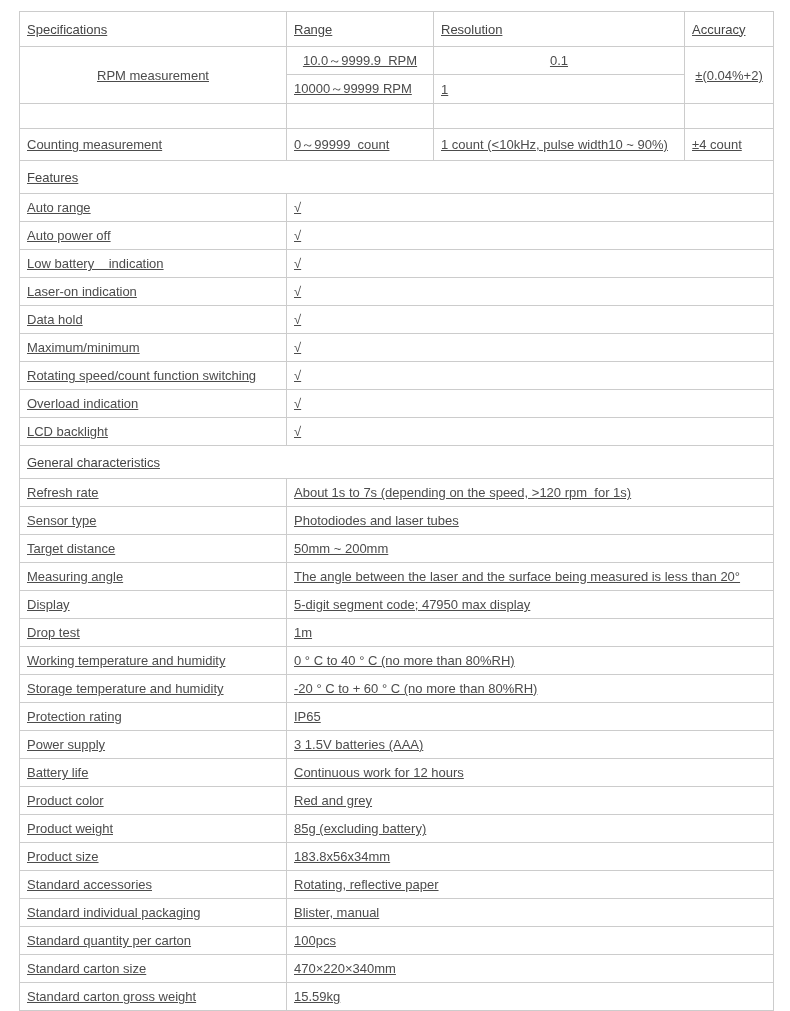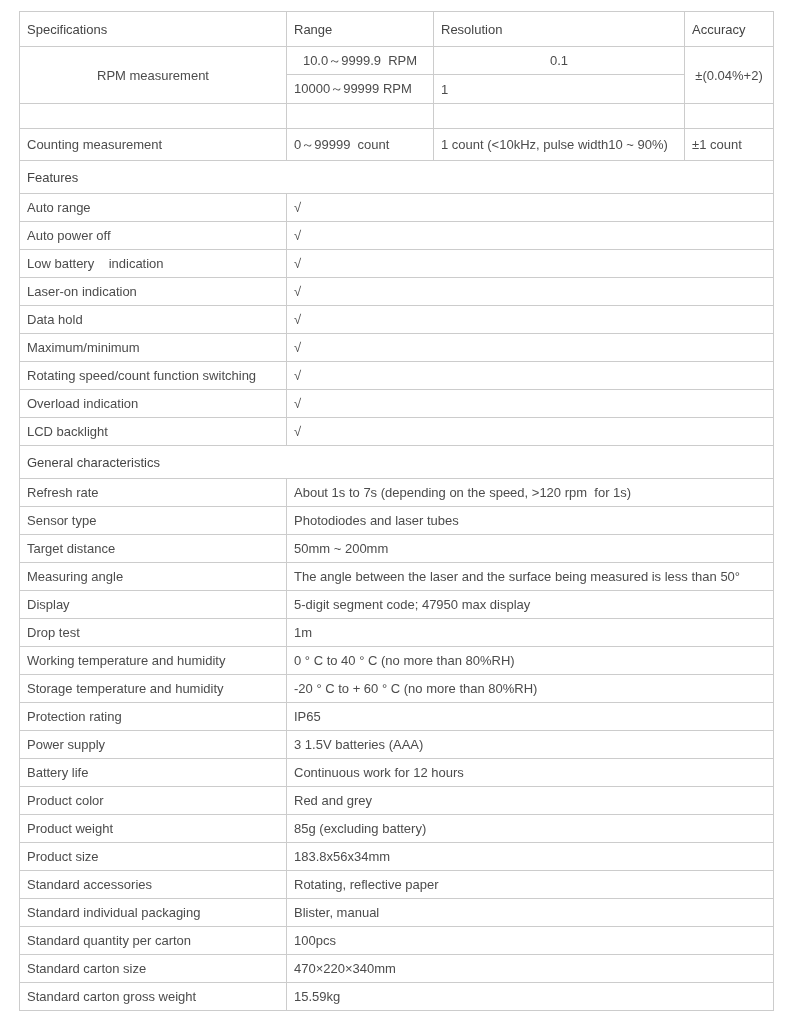--- a/index.html
+++ b/index.html
@@ -13,20 +13,21 @@
     color: #4c4c4c;
     font-size: 13px;
   }
   .spec-table-wrap {
     padding: 11px 0 0 19px;
   }
   table.spec-table {
     border-collapse: collapse;
     table-layout: fixed;
     width: 754px;
+    text-decoration: underline;
   }
   table.spec-table td, table.spec-table th {
     border: 1px solid #cccccc;
     padding: 2px 7px;
     vertical-align: middle;
     white-space: pre-wrap;
     font-weight: normal;
     text-align: left;
     overflow: hidden;
   }
@@ -76,21 +77,21 @@
         <td></td>
         <td></td>
         <td></td>
         <td></td>
       </tr>
 
       <tr class="counting-row">
         <td>Counting measurement</td>
         <td class="center">0～99999  count</td>
         <td class="center">1 count (&lt;10kHz, pulse width10 ~ 90%)</td>
-        <td class="center">±1 count</td>
+        <td class="center">±4 count</td>
       </tr>
 
       <tr class="section-row">
         <td colspan="4" class="bold">Features</td>
       </tr>
       <tr class="item-row">
         <td>Auto range</td>
         <td colspan="3">√</td>
       </tr>
       <tr class="item-row">
@@ -136,21 +137,21 @@
       <tr class="item-row">
         <td>Sensor type</td>
         <td colspan="3">Photodiodes and laser tubes</td>
       </tr>
       <tr class="item-row">
         <td>Target distance</td>
         <td colspan="3">50mm ~ 200mm</td>
       </tr>
       <tr class="item-row">
         <td>Measuring angle</td>
-        <td colspan="3">The angle between the laser and the surface being measured is less than 50°</td>
+        <td colspan="3">The angle between the laser and the surface being measured is less than 20°</td>
       </tr>
       <tr class="item-row">
         <td>Display</td>
         <td colspan="3">5-digit segment code; 47950 max display</td>
       </tr>
       <tr class="item-row">
         <td>Drop test</td>
         <td colspan="3">1m</td>
       </tr>
       <tr class="item-row">

